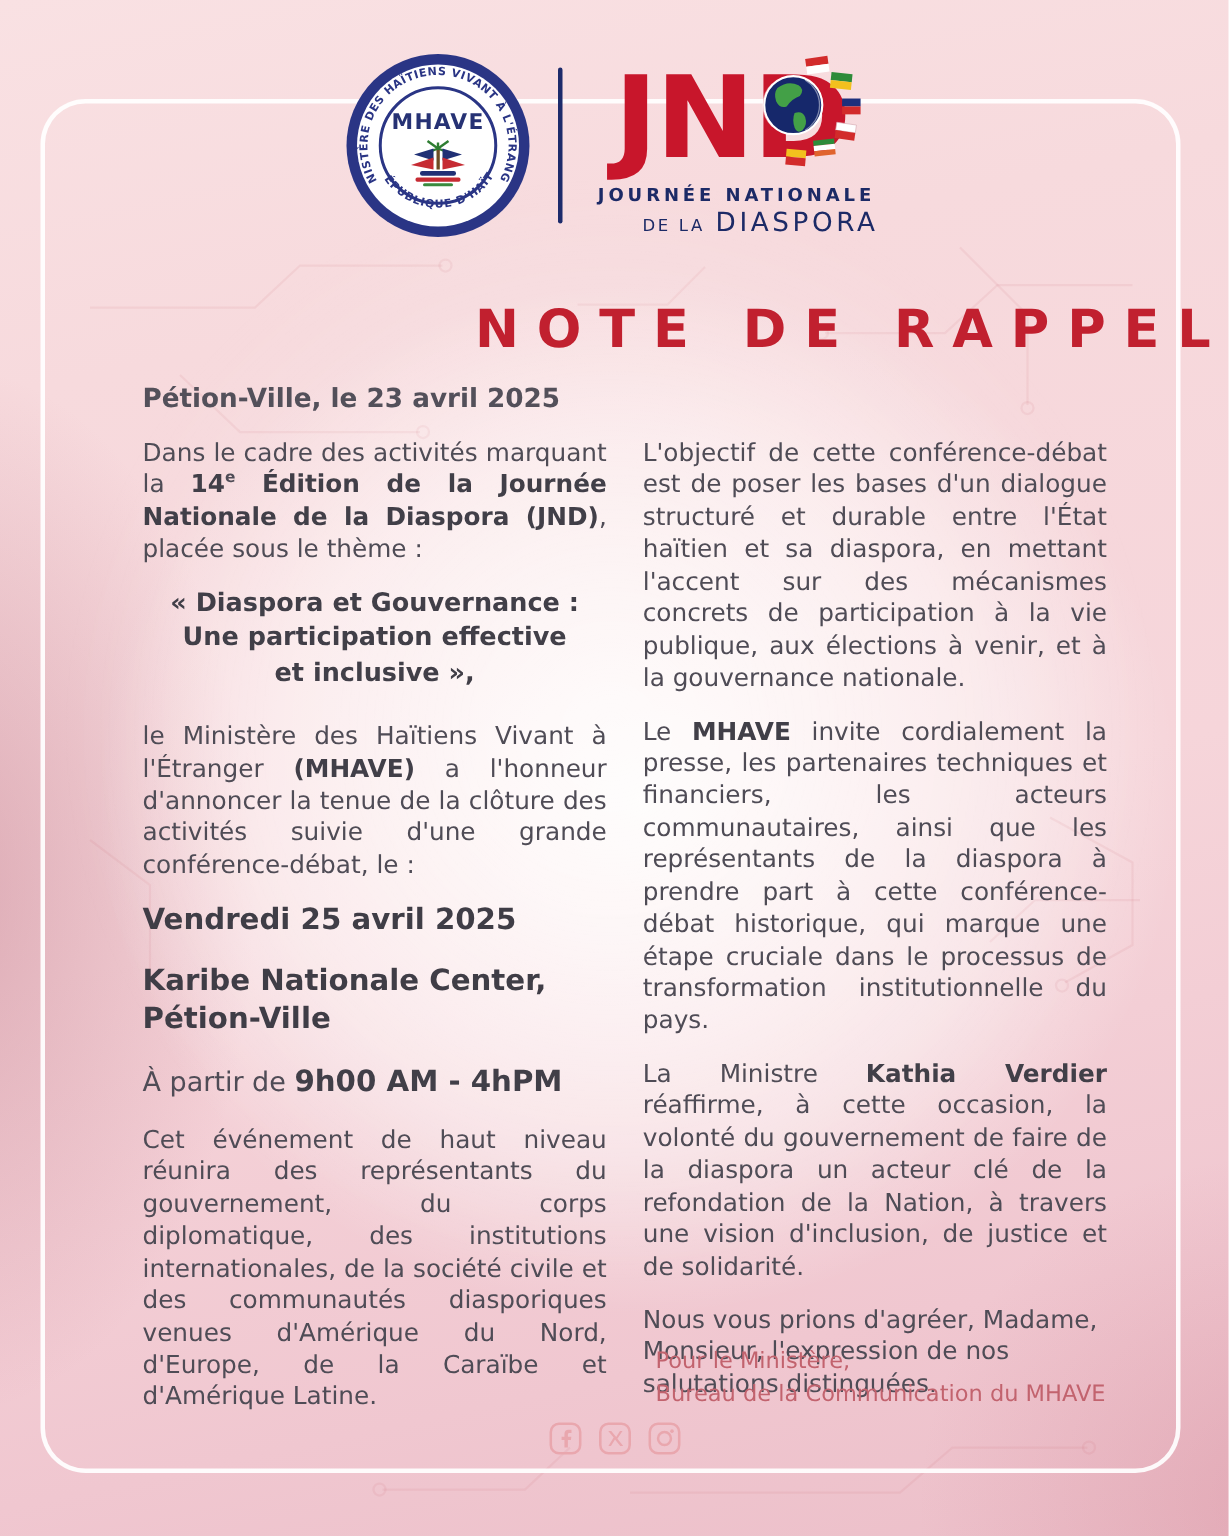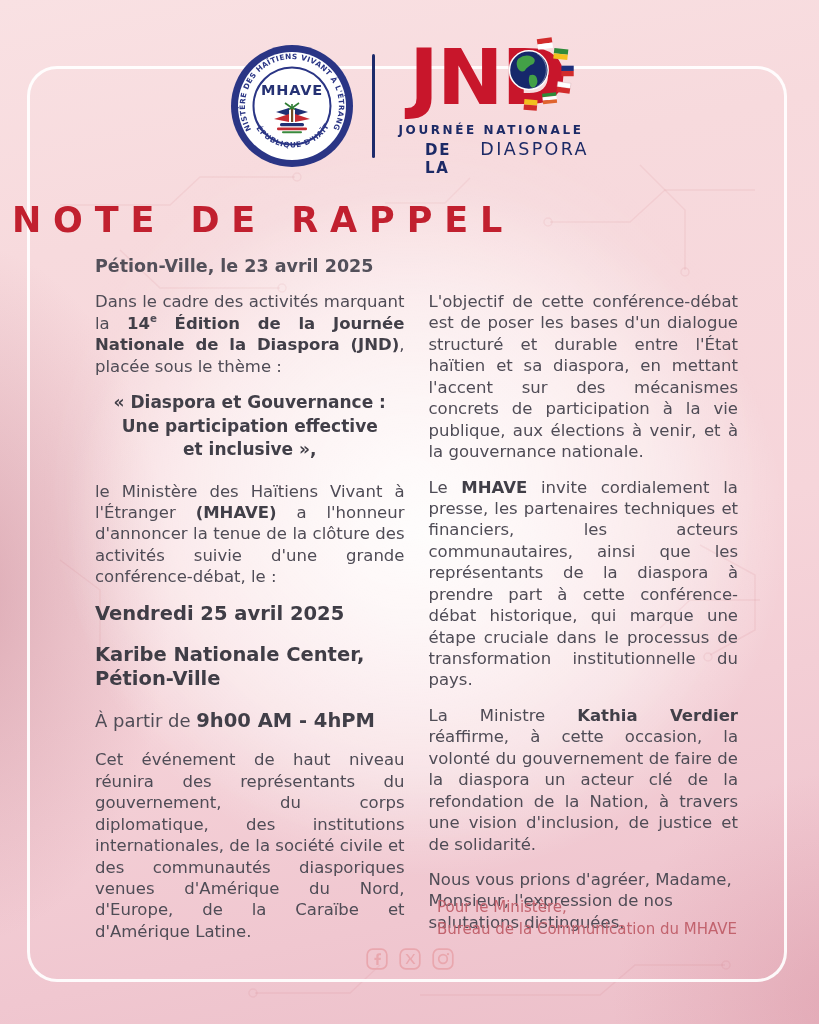--- a/index.html
+++ b/index.html
@@ -21,25 +21,25 @@
   }
 
   
   .logos{position:absolute; top:34px; left:0; right:0; display:flex; justify-content:center; align-items:center; gap:15px;}
   .seal-svg{width:124px; height:124px; display:block;}
   .logo-divider{width:3px; height:104px; background:#1d2b6b; border-radius:2px; margin:0 3px;}
   .jnd-block{display:flex; flex-direction:column; align-items:center; width:196px;}
   .jnd-mark{width:196px; height:88px; display:block;}
   .jnd-line1{font-size:12px; font-weight:800; color:#1c2a66; letter-spacing:2.6px; white-space:nowrap; margin-top:1px;}
   .jnd-line2{display:flex; align-items:baseline; gap:7px; color:#1c2a66; margin-top:2px;}
-  .jnd-line2 .small{font-size:15px; font-weight:700; letter-spacing:1.8px;padding-left:32px;}
+  .jnd-line2 .small{font-size:11px; font-weight:400; letter-spacing:1.8px;padding-left:32px;}
   .jnd-line2 .big{font-size:17.5px; font-weight:400; letter-spacing:2.4px;}
 
   .note-title{
-    position:absolute; top:200px; left:0; right:0; text-align:left;
+    position:absolute; top:200px; left:0; right:0; text-align:right;
     font-size:35px; font-weight:800; letter-spacing:.34em; text-indent:.34em;
     color:#c1202f;
   }
   .dateline{position:absolute; top:256px; left:95px; font-size:17.5px; font-weight:700; color:#53505a;}
 
   
   .columns{position:absolute; top:291px; left:95px; width:643px; display:flex; gap:24px;}
   .col{flex:1; min-width:0; color:#4f4c56; font-size:16.5px; line-height:1.3;}
   .para{margin:0 0 14px; text-align:justify; hyphens:auto; -webkit-hyphens:auto;}
   .para b, .col b{font-weight:700; color:#413f48;}

